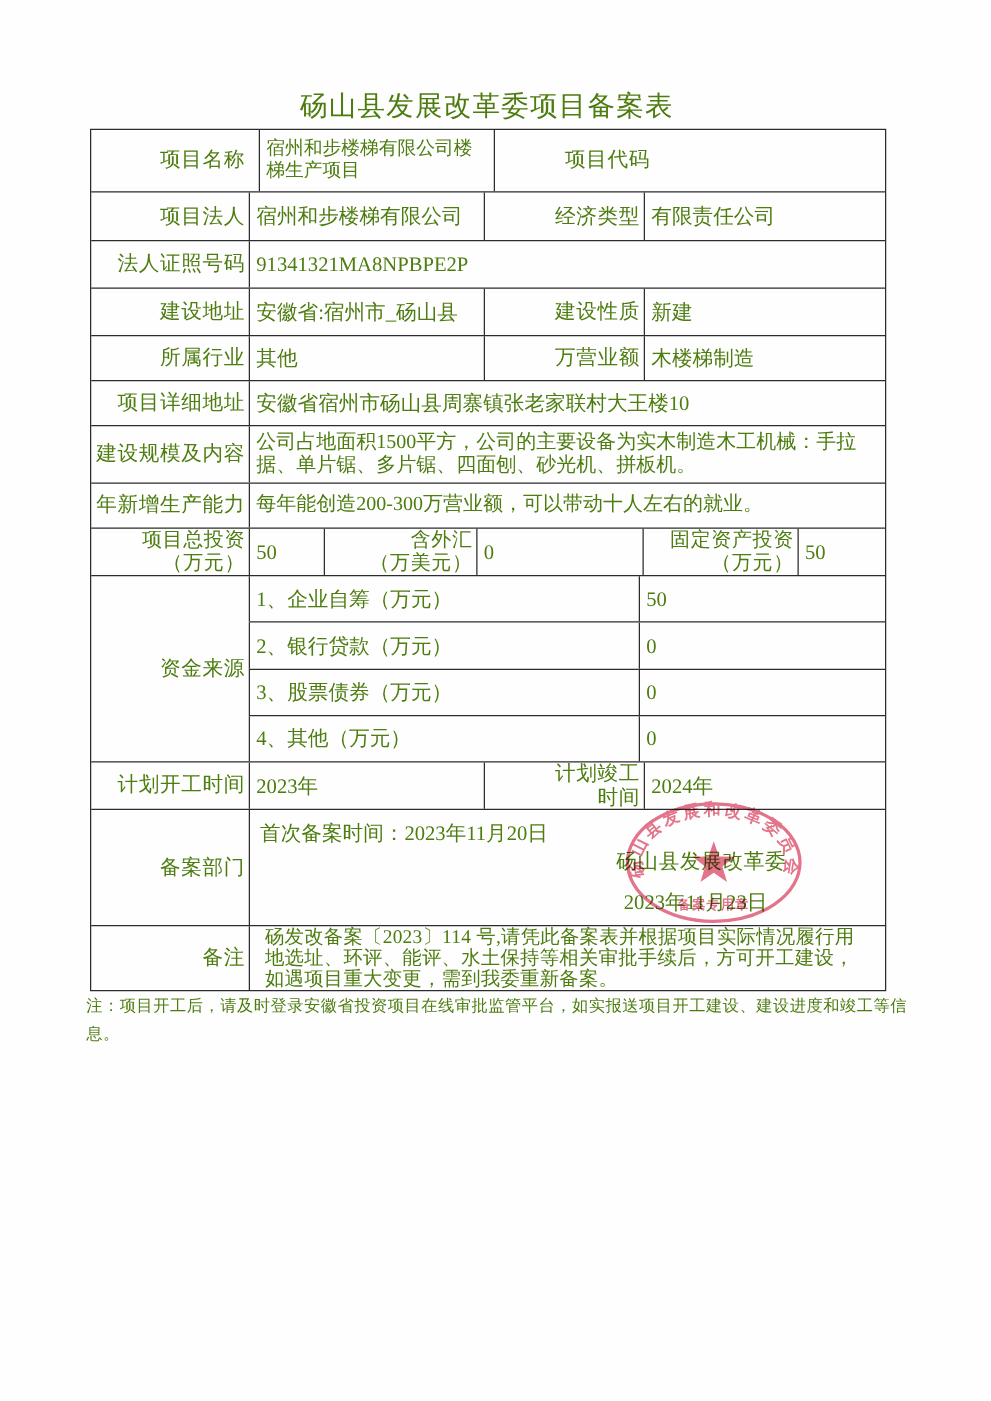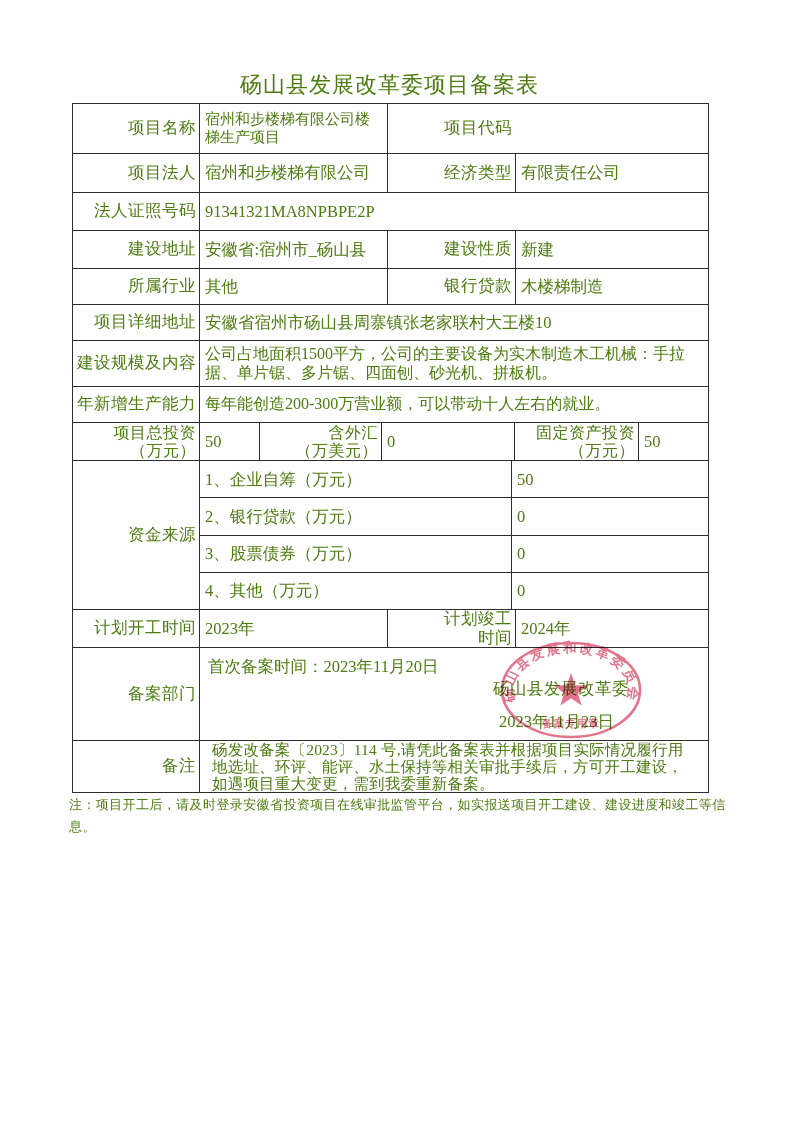--- a/index.html
+++ b/index.html
@@ -53,21 +53,21 @@
 <body>
 
 <div class="page">
 
   <div class="doc-title">砀山县发展改革委项目备案表</div>
 
   <div class="doc-table">
 
     <div class="row first" style="height:49px;">
       <div class="cell nb lab" style="width:126px;">项目名称</div>
-      <div class="cell val fs15" style="width:188px;">宿州和步楼梯有限公司楼梯生产项目</div>
+      <div class="cell val fs15" style="width:188px;margin-left:8px;">宿州和步楼梯有限公司楼梯生产项目</div>
       <div class="cell lab" style="width:128px;">项目代码</div>
     </div>
 
     <div class="row" style="height:39px;">
       <div class="cell nb lab" style="width:126px;">项目法人</div>
       <div class="cell val" style="width:188px;">宿州和步楼梯有限公司</div>
       <div class="cell lab" style="width:128px;">经济类型</div>
       <div class="cell val grow">有限责任公司</div>
     </div>
 
@@ -79,21 +79,21 @@
     <div class="row" style="height:38px;">
       <div class="cell nb lab" style="width:126px;">建设地址</div>
       <div class="cell val" style="width:188px;">安徽省:宿州市_砀山县</div>
       <div class="cell lab" style="width:128px;">建设性质</div>
       <div class="cell val grow">新建</div>
     </div>
 
     <div class="row" style="height:36px;">
       <div class="cell nb lab" style="width:126px;">所属行业</div>
       <div class="cell val" style="width:188px;">其他</div>
-      <div class="cell lab" style="width:128px;">银行贷款</div>
+      <div class="cell lab" style="width:128px;">万营业额</div>
       <div class="cell val grow">木楼梯制造</div>
     </div>
 
     <div class="row" style="height:36px;">
       <div class="cell nb lab" style="width:126px;">项目详细地址</div>
       <div class="cell val grow">安徽省宿州市砀山县周寨镇张老家联村大王楼10</div>
     </div>
 
     <div class="row" style="height:46px;">
       <div class="cell nb lab" style="width:126px;">建设规模及内容</div>

